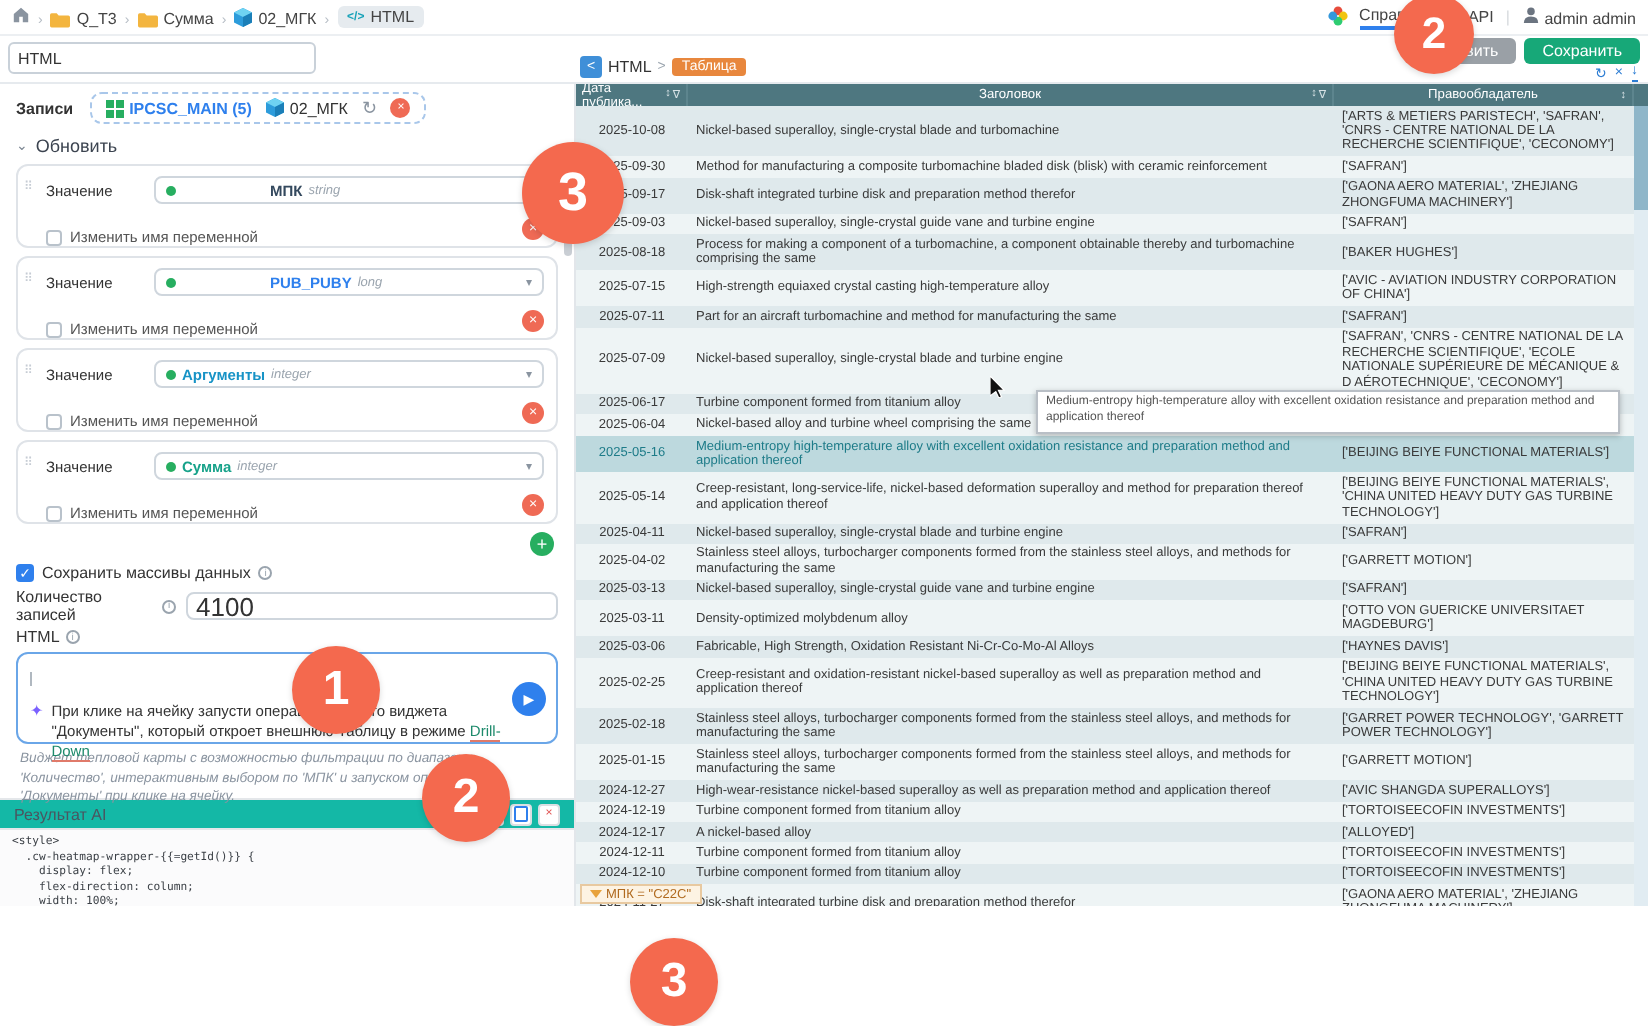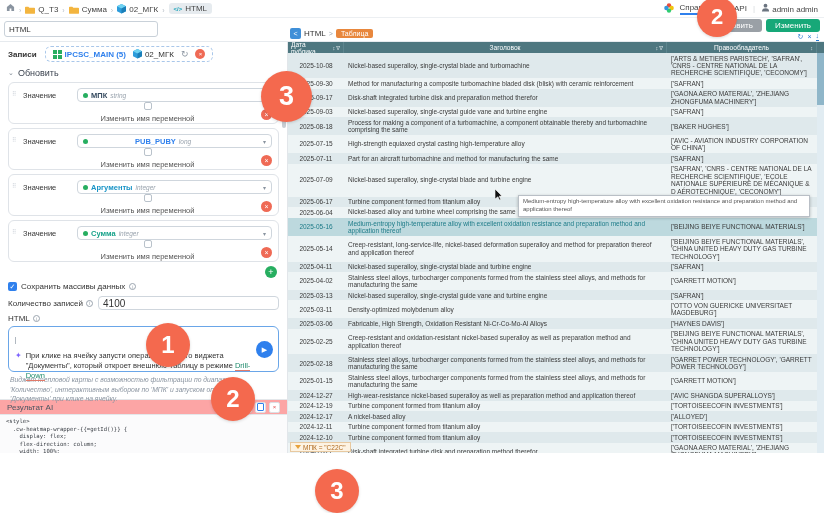--- a/index.html
+++ b/index.html
@@ -58,54 +58,54 @@
     padding:5px 6px 4px 14px;height:42px;background:#fff;}
   .drag-handle{position:absolute;left:3px;top:9px;color:#c6ccd4;font-size:6px;line-height:4px;cursor:grab;}
   .arg-row1{display:flex;align-items:center;gap:4px;}
   .arg-label{width:50px;font-size:7.5px;color:#333;}
   .arg-select{flex:1;height:14px;border:1px solid #cfd6dd;border-radius:4px;display:flex;align-items:center;
     gap:3px;padding:0 5px;cursor:pointer;background:#fff;}
   .dot{width:5px;height:5px;border-radius:50%;background:#27ae60;flex:none;}
   .arg-name{font-size:7.5px;font-weight:bold;}
   .arg-type{font-size:6.5px;color:#9aa4ae;font-style:italic;}
   .caret{margin-left:auto;color:#8a94a0;font-size:6px;}
-  .arg-row2{display:flex;align-items:center;gap:4px;margin-top:0;flex-direction:column;}
+  .arg-row2{display:flex;align-items:center;gap:4px;margin-top:12px;}
   .cb{width:8px;height:8px;border:1px solid #b9c2cb;border-radius:2px;background:#fff;flex:none;cursor:pointer;}
   .cb-label{font-size:7.5px;color:#555;}
   .remove-btn{position:absolute;right:6px;bottom:3px;width:11px;height:11px;border-radius:50%;
     background:#ef6a55;color:#fff;font-size:7px;display:flex;align-items:center;justify-content:center;cursor:pointer;}
   .add-row{display:flex;justify-content:flex-end;padding:0 10px;height:13px;}
   .add-btn{width:12px;height:12px;border-radius:50%;background:#27ae60;color:#fff;font-size:9px;
     display:flex;align-items:center;justify-content:center;cursor:pointer;}
 
   .pass-row{display:flex;align-items:center;gap:4px;padding:3px 8px;height:15px;}
   .cb-checked{width:9px;height:9px;border-radius:2px;background:#2f80ed;color:#fff;font-size:7px;
     display:flex;align-items:center;justify-content:center;cursor:pointer;}
   .pass-label{font-size:8px;color:#333;}
   .info{width:7px;height:7px;border:1px solid #9aa4ae;border-radius:50%;font-size:5px;color:#9aa4ae;
     display:inline-flex;align-items:center;justify-content:center;flex:none;}
   .count-row{display:flex;align-items:center;gap:5px;padding:2px 8px;height:18px;}
   .count-label{font-size:8px;color:#333;display:flex;align-items:center;gap:3px;}
-  .count-input{flex:1;height:14px;border:1px solid #cfd6dd;border-radius:4px;font-size:10px;padding:0 4px;
+  .count-input{flex:1;height:14px;border:1px solid #cfd6dd;border-radius:4px;font-size:13px;padding:0 4px;
     color:#333;font-family:"Liberation Sans",sans-serif;}
   .html-row{display:flex;align-items:center;gap:3px;padding:2px 8px;height:13px;font-size:8px;color:#333;}
 
   .prompt-box{position:relative;margin:1px 8px 3px 8px;border:1.5px solid #6aa6e8;border-radius:6px;
     background:#fff;height:46px;padding:3px 26px 3px 6px;}
   .caret-bar{width:1px;height:7px;background:#b0b8c0;display:inline-block;}
   .prompt-line{display:flex;gap:4px;margin-top:3px;}
   .sparkle{color:#7b61ff;font-size:8px;flex:none;}
   .prompt-text{font-size:7.5px;color:#333;line-height:1.35;}
   .prompt-link{color:#1d8a6b;border-bottom:1px solid #e07a6a;}
   .send-btn{position:absolute;right:5px;top:14px;width:17px;height:17px;border-radius:50%;background:#2f80ed;
     color:#fff;font-size:7px;display:flex;align-items:center;justify-content:center;cursor:pointer;}
 
   .desc{margin:2px 10px;font-size:6.8px;font-style:italic;color:#8a94a0;line-height:1.4;height:22px;}
   .result-bar{display:flex;align-items:center;border-top:1px solid #e4e7ea;border-bottom:1px solid #e4e7ea;
-    background:#fca5a5;height:16px;padding:0 7px;}
+    background:#14b8a6;height:16px;padding:0 7px;}
   .result-label{font-size:8px;color:#4a5560;}
   .result-actions{margin-left:auto;display:flex;gap:3px;}
   .mini-btn{width:11px;height:11px;background:#fff;border:1px solid #dcdfe3;border-radius:2px;font-size:7px;
     display:flex;align-items:center;justify-content:center;cursor:pointer;}
   .o{color:#e8883c;} .r{color:#e05252;font-size:6px;}
   .icon-copy{width:5px;height:6px;border:1px solid #2f80ed;border-radius:1px;position:relative;}
   .icon-copy::after{content:"";position:absolute;left:-2.5px;top:-2.5px;width:5px;height:6px;
     border:1px solid #2f80ed;border-radius:1px;background:#fff;}
   .code-block{height:104px;background:#fbfbfc;padding:3px 6px;overflow:hidden;}
   .code-block pre{font-family:"DejaVu Sans Mono",monospace;font-size:5.6px;line-height:1.35;color:#3a3f45;}
@@ -214,21 +214,21 @@
   <div class="toolbar">
     <input class="widget-input" value="HTML" style="">
     <div class="tabbar">
       <span class="back-btn">&lt;</span>
       <span>HTML</span>
       <span class="tab-chev">&gt;</span>
       <span class="badge-table">Таблица</span>
     </div>
     <div class="actions">
       <button class="btn btn-gray">Обновить</button>
-      <button class="btn btn-green">Изменить</button>
+      <button class="btn btn-green">Сохранить</button>
     </div>
     <div class="mini-icons">
       <span>↻</span>
       <span>×</span>
       <span class="dl">↓</span>
     </div>
   </div>
 
   <div class="main">
 
@@ -265,21 +265,21 @@
       </div>
 
       <div>
 
           <div class="arg-card">
             <span class="drag-handle">⠿</span>
             <div class="arg-row1">
               <span class="arg-label">Значение</span>
               <span class="arg-select">
                 <span class="dot"></span>
-                <span class="arg-name" style="color: rgb(52, 73, 94);">МПК</span>
+                <span class="arg-name" style="color: rgb(52, 73, 94); margin-left: 44px;">МПК</span>
                 <span class="arg-type">string</span>
                 <span class="caret">▾</span>
               </span>
             </div>
             <div class="arg-row2">
               <span class="cb"></span>
               <span class="cb-label">Изменить имя переменной</span>
             </div>
             <span class="remove-btn">×</span>
           </div>

